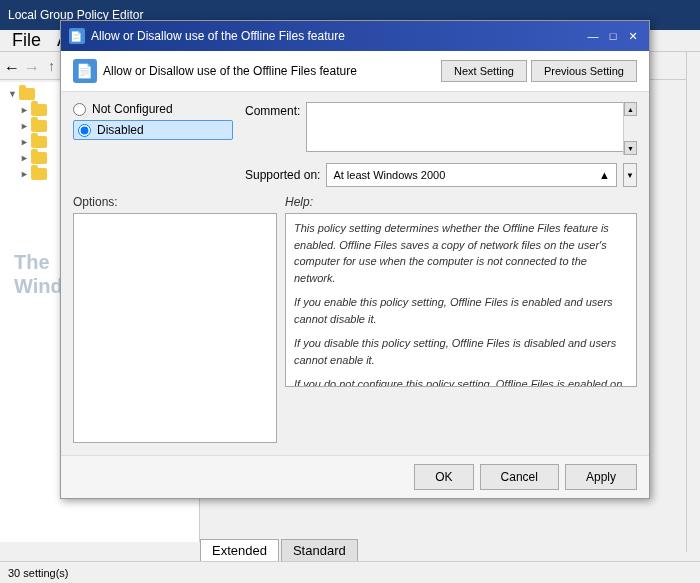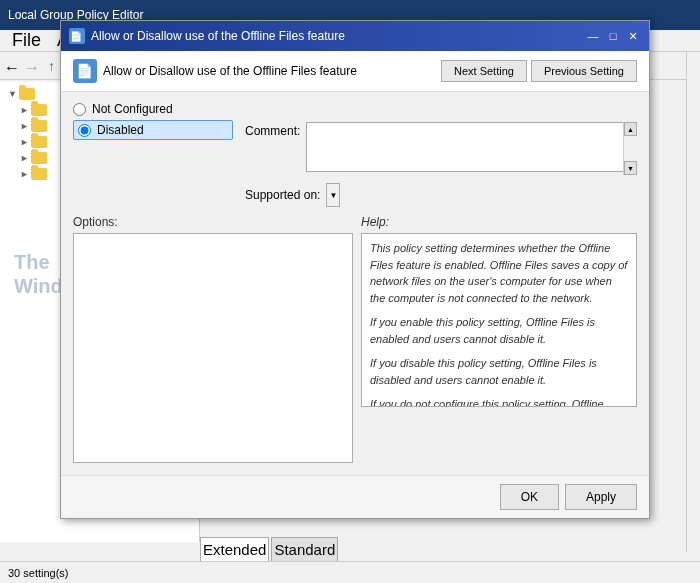--- a/index.html
+++ b/index.html
@@ -109,25 +109,25 @@
       height: 22px;
       background: #f0f0f0;
       border-top: 1px solid #ccc;
       display: flex;
       align-items: center;
       padding: 0 8px;
       font-size: 11px;
     }
 
     .tab {
-      padding: 3px 2px;
+      padding: 3px 11px;
       background: #e0e0e0;
       border: 1px solid #aaa;
       border-bottom: none;
-      font-size: 15px;
+      font-size: 13px;
       margin-right: 2px;
       cursor: pointer;
     }
 
     .tab.active {
       background: white;
     }
 
     
     .dialog-overlay {
@@ -262,21 +262,21 @@
     }
 
     
     .dialog-two-col {
       display: flex;
       gap: 8px;
       padding: 0 12px 12px;
     }
 
     .left-col {
-      width: 280px;
+      width: 204px;
       flex-shrink: 0;
     }
 
     .right-col {
       flex: 1;
       font-style: italic;
     }
 
     .section-label {
       font-size: 12px;
@@ -436,34 +436,38 @@
       <div class="radio-item">
         <input type="radio" name="policy" id="not-configured" style="">
         <label for="not-configured">Not Configured</label>
       </div>
       <div class="radio-item selected" style="margin-top:4px;">
         <input type="radio" name="policy" id="disabled" checked="" style="">
         <label for="disabled">Disabled</label>
       </div>
     </div>
 
-    <div style="flex:1;margin-top:20px;">
+    <div style="flex:1;">
       <div style="display:flex; align-items:flex-start; gap:6px; margin-bottom:8px;">
         <span style="font-size:12px; margin-top:2px;">Comment:</span>
         <div style="flex:1; position:relative;">
           <textarea class="comment-textarea" style="width: 100%; height: 50px; border: 1px solid rgb(170, 170, 170); background: white; resize: none; font-size: 11px;"></textarea>
           <div style="position:absolute; right:0; top:0; width:14px; height:100%; background:#f0f0f0; border-left:1px solid #ccc; display:flex; flex-direction:column;">
             <div style="height:14px; background:#e0e0e0; border:1px solid #aaa; font-size:7px; display:flex; align-items:center; justify-content:center;">▲</div>
             <div style="flex:1;"></div>
             <div style="height:14px; background:#e0e0e0; border:1px solid #aaa; font-size:7px; display:flex; align-items:center; justify-content:center;">▼</div>
           </div>
         </div>
       </div>
       <div style="display:flex; align-items:center; gap:6px;">
         <span style="font-size:12px; white-space:nowrap;">Supported on:</span>
+        <div style="flex:1; height:24px; border:1px solid #aaa; background:white; display:flex; align-items:center; justify-content:space-between; padding:0 6px; font-size:11px;">
+          <span>At least Windows 2000</span>
+          <span>▲</span>
+        </div>
         <div style="width:14px; height:24px; background:#f0f0f0; border:1px solid #aaa; display:flex; align-items:center; justify-content:center; font-size:8px;">▼</div>
       </div>
     </div>
   </div>
 
   <div class="dialog-two-col">
     <div class="left-col">
       <div class="section-label">Options:</div>
       <div class="options-box"></div>
     </div>
@@ -474,15 +478,16 @@
         <p>If you enable this policy setting, Offline Files is enabled and users cannot disable it.</p>
         <p>If you disable this policy setting, Offline Files is disabled and users cannot enable it.</p>
         <p>If you do not configure this policy setting, Offline Files is enabled on Windows client computers, and disabled on computers running Windows Server, unless changed by the user.</p>
 
       </div>
     </div>
   </div>
 
   <div class="dialog-footer">
     <button class="footer-btn">OK</button>
+    <button class="footer-btn">Cancel</button>
     <button class="footer-btn apply">Apply</button>
   </div>
 </div>
 
 </body></html>

